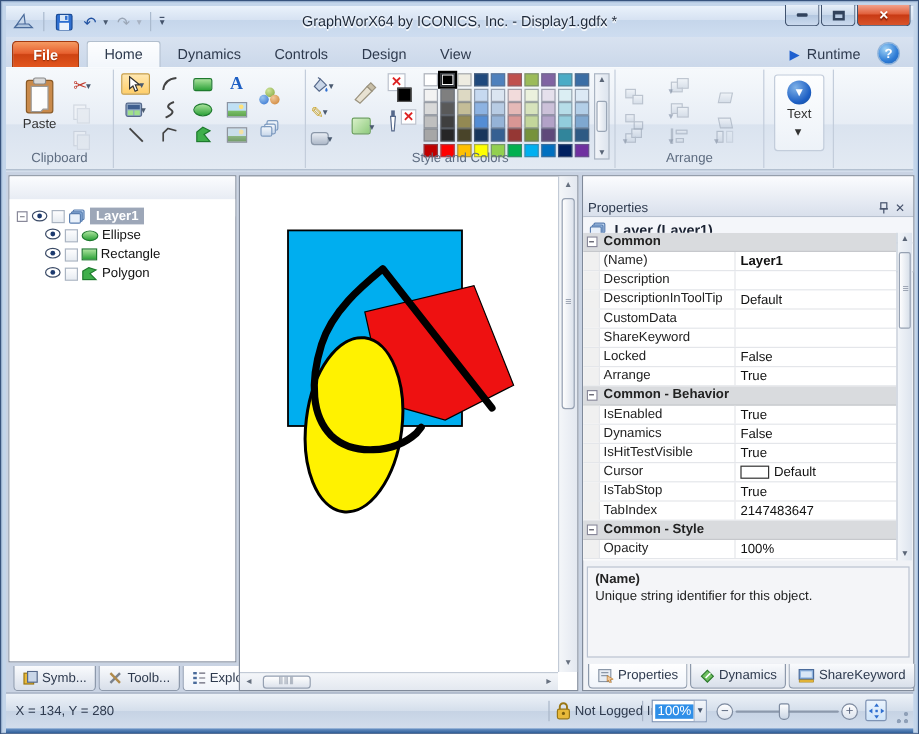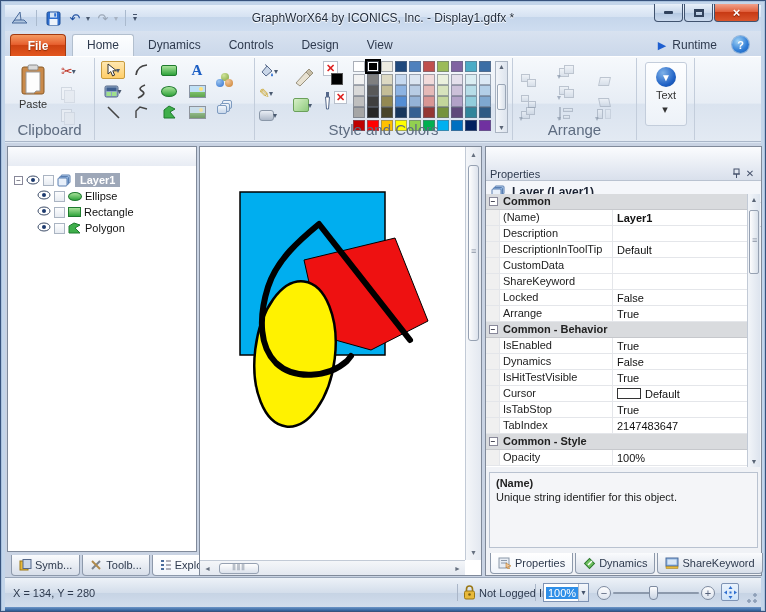--- a/index.html
+++ b/index.html
@@ -35,21 +35,21 @@
   .rtab.active{background:linear-gradient(#FDFEFF,#F2F6FB);border:1px solid #B2BfCE;border-bottom:none;border-radius:3px 3px 0 0;}
   .runtime{position:absolute;right:44px;top:7px;display:flex;align-items:center;gap:6px;font-size:12px;color:#2E3A4E;}
   .play{color:#1E5FD0;font-size:11px;}
   .helpbtn{position:absolute;right:12px;top:5px;width:17px;height:17px;border-radius:50%;
     background:radial-gradient(circle at 35% 30%,#9FD2F5,#2E7CD6 60%,#1B5CB0);color:#fff;font-size:11px;font-weight:bold;
     display:flex;align-items:center;justify-content:center;box-shadow:0 0 0 1px #8FB2D8;}
   
   .ribbon{position:absolute;left:4px;top:55px;right:4px;height:86px;
     background:linear-gradient(#F6F9FC,#E7EDF5 55%,#DAE3EF 56%,#E3EAF3);border-top:1px solid #fff;border-bottom:1px solid #A9B6C8;}
   .rgroup{position:absolute;top:1px;bottom:1px;border-right:1px solid #C3CDDB;}
-  .rgroup .glabel{position:absolute;left:0;right:0;bottom:2px;text-align:center;font-size:15px;color:#5E6C80;}
+  .rgroup .glabel{position:absolute;left:0;right:0;bottom:2px;text-align:center;font-size:11px;color:#5E6C80;}
   
   .bigbtn{display:flex;flex-direction:column;align-items:center;justify-content:flex-start;border-radius:3px;padding-top:3px;}
   .bigbtn span{font-size:11px;color:#333;margin-top:2px;}
   .smallcol{display:flex;flex-direction:column;gap:4px;}
   .sbtn{height:18px;display:flex;align-items:center;gap:1px;padding:0 2px;border-radius:2px;font-size:13px;}
   .scissors{color:#C0392B;font-size:14px;}
   .sheet{width:11px;height:13px;background:#F2F4F7;border:1px solid #B8C0CC;position:relative;}
   .sheet::after{content:"";position:absolute;left:2px;top:2px;width:9px;height:11px;background:#E4E8EE;border:1px solid #C4CBD6;}
   
   .scol{display:flex;flex-direction:column;gap:3px;}

